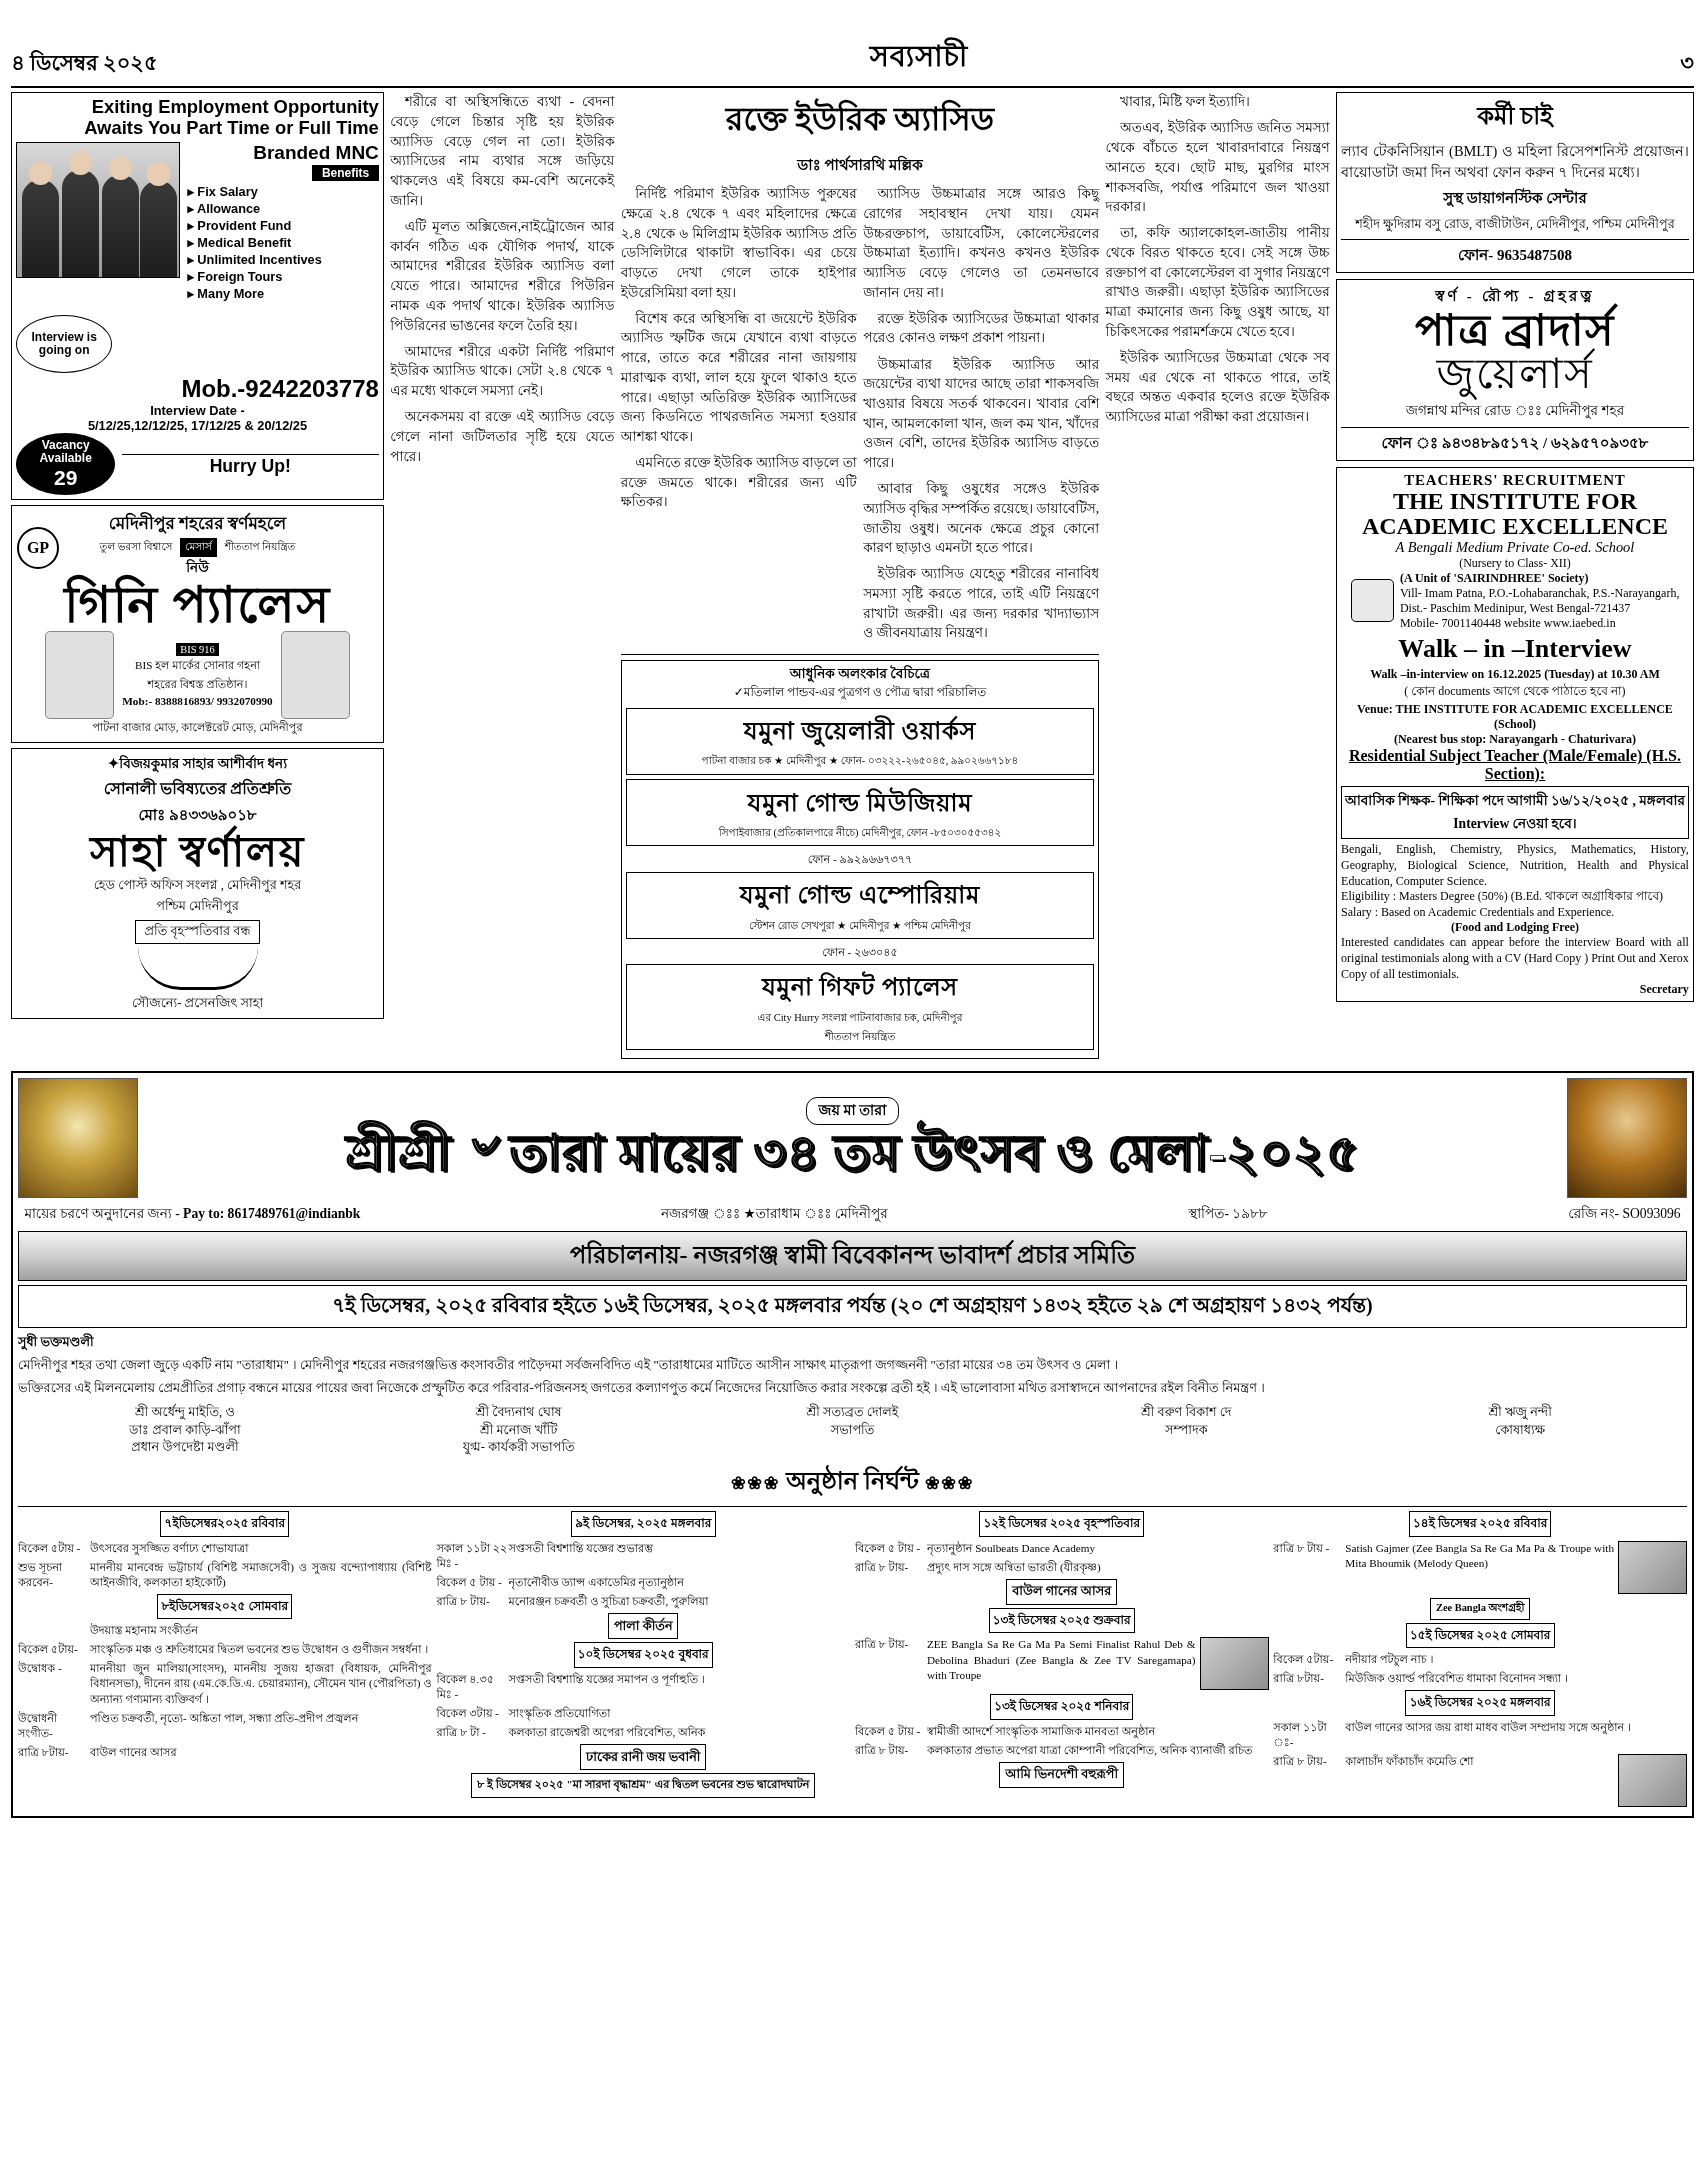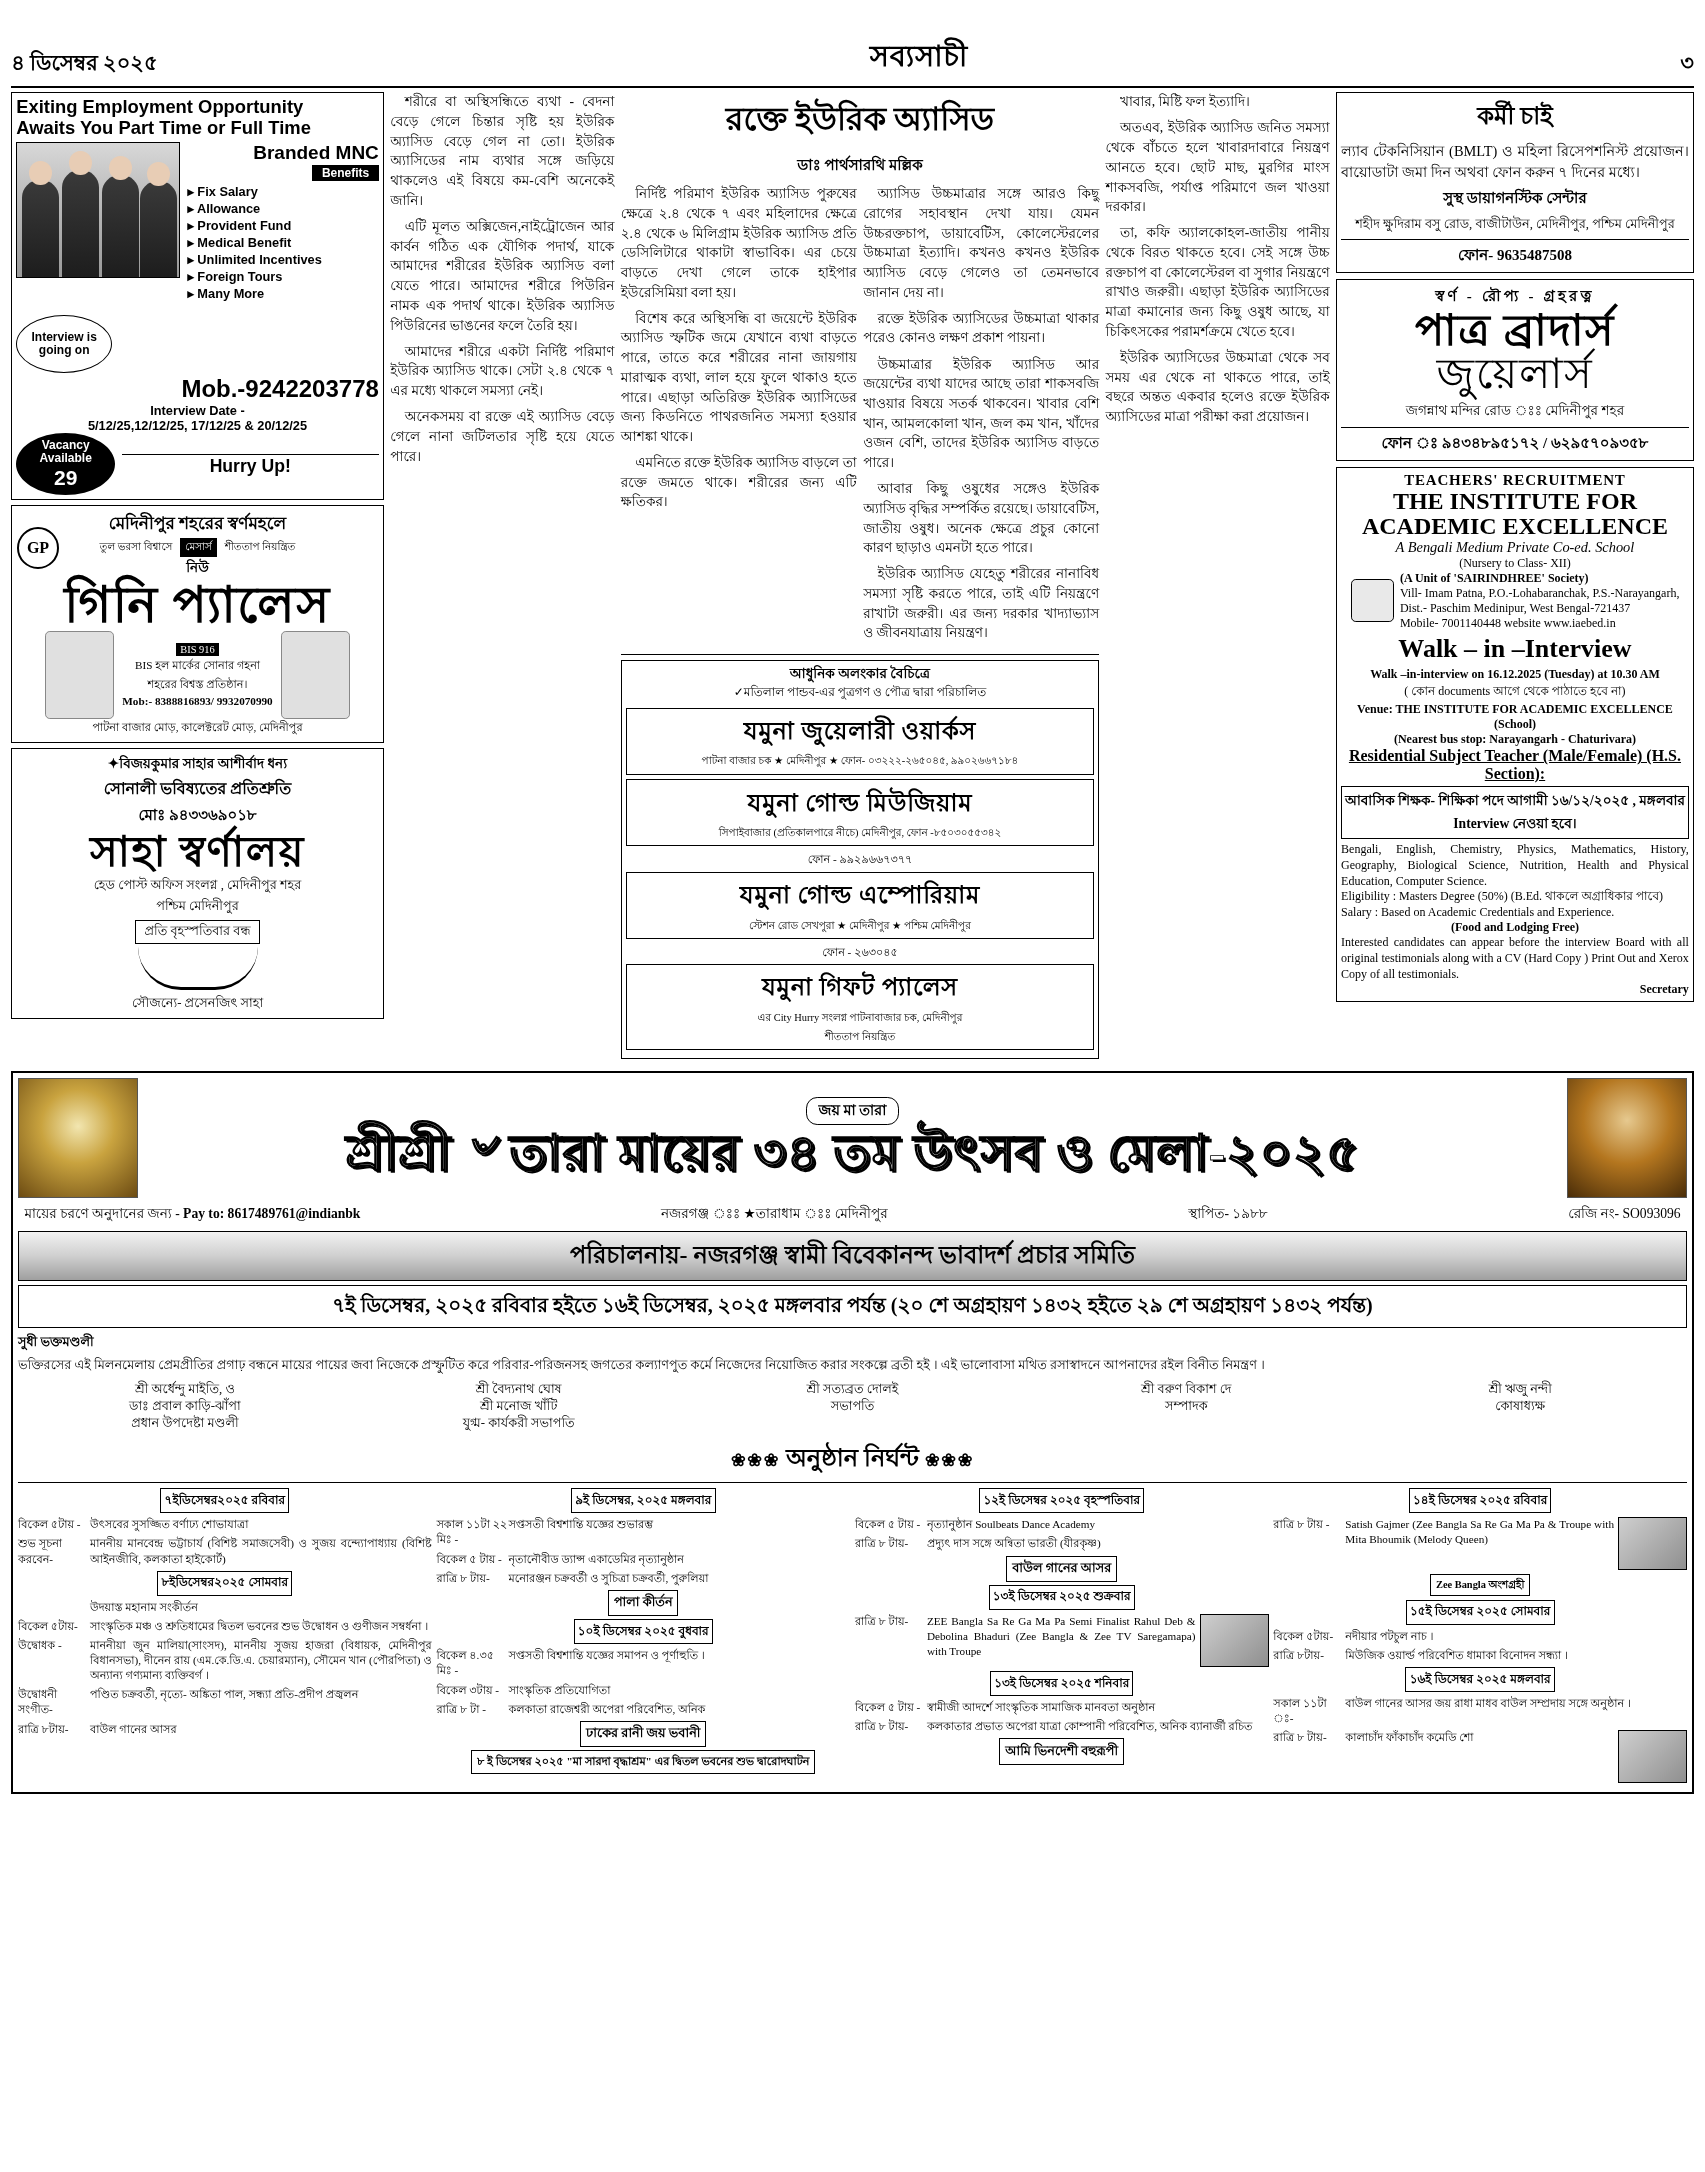--- a/index.html
+++ b/index.html
@@ -27,21 +27,21 @@
   .col { }
   .col-1 { width: 399px; }
   .col-2 { width: 240px; }
   .col-5 { width: 240px; }
   .col-6 { width: 383px; }
 
   .box { border:1.6px solid #000; margin-bottom:5.6px; padding:4px; background:#fff; }
 
   
   .emp-head {
-    text-align:left; font-family:"Liberation Sans",sans-serif;
+    text-align:right; font-family:"Liberation Sans",sans-serif;
     font-weight:bold; font-size:18.4px; line-height:1.12; margin-bottom:3.2px;
   }
   .emp-body { display:flex; gap:4.8px; }
   .emp-photo {
     width: 164px; height: 136px; border:0.8px solid #000;
     background: linear-gradient(180deg,#d8d8d8 0%, #b9b9b9 45%, #9a9a9a 100%);
     position:relative; overflow:hidden;
   }
   .emp-photo .p {
     position:absolute; bottom:0; width:37px; height:104px;
@@ -439,20 +439,21 @@
       </span>
       <span>নজরগঞ্জ ঃঃ ★তারাধাম ঃঃ মেদিনীপুর</span>
       <span>স্থাপিত- ১৯৮৮</span>
       <span>রেজি নং- SO093096</span>
     </div>
 
     <div class="fest-bar">পরিচালনায়- নজরগঞ্জ স্বামী বিবেকানন্দ ভাবাদর্শ প্রচার সমিতি</div>
     <div class="fest-dates">৭ই ডিসেম্বর, ২০২৫  রবিবার হইতে ১৬ই ডিসেম্বর, ২০২৫ মঙ্গলবার পর্যন্ত (২০ শে অগ্রহায়ণ ১৪৩২ হইতে ২৯ শে অগ্রহায়ণ ১৪৩২ পর্যন্ত)</div>
 
     <div class="fest-text" style="font-weight:bold">সুধী ভক্তমণ্ডলী</div>
+    <div class="fest-text">মেদিনীপুর শহর তথা জেলা জুড়ে একটি নাম "তারাধাম" । মেদিনীপুর শহরের নজরগঞ্জভিত্ত কংসাবতীর পাড়ৈদমা সর্বজনবিদিত এই "তারাধামের মাটিতে আসীন সাক্ষাৎ মাতৃরূপা জগজ্জননী "তারা মায়ের ৩৪ তম উৎসব ও মেলা ।</div>
     <div class="fest-text">ভক্তিরসের এই মিলনমেলায় প্রেমপ্রীতির প্রগাঢ় বন্ধনে মায়ের পায়ের জবা নিজেকে প্রস্ফুটিত করে পরিবার-পরিজনসহ জগতের কল্যাণপুত কর্মে নিজেদের নিয়োজিত করার সংকল্পে ব্রতী হই । এই ভালোবাসা মথিত রসাস্বাদনে আপনাদের রইল বিনীত নিমন্ত্রণ ।</div>
 
     <div class="fest-sign">
       <div>
         <div>শ্রী অর্ধেন্দু মাইতি, ও</div>
         <div>ডাঃ প্রবাল কাড়ি-ঝাঁপা</div>
         <div>প্রধান উপদেষ্টা মণ্ডলী</div>
       </div>
       <div>
         <div>শ্রী বৈদ্যনাথ ঘোষ</div>

